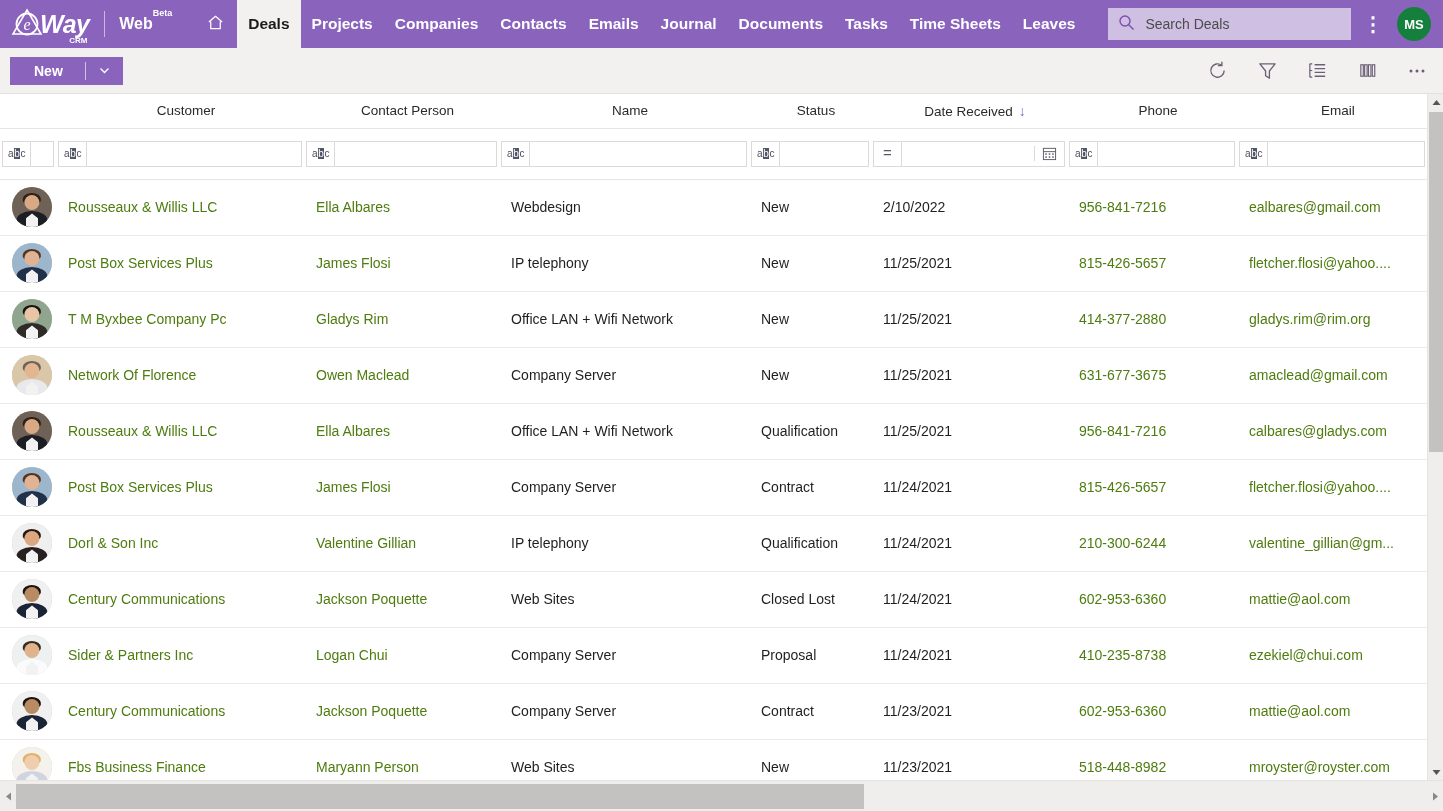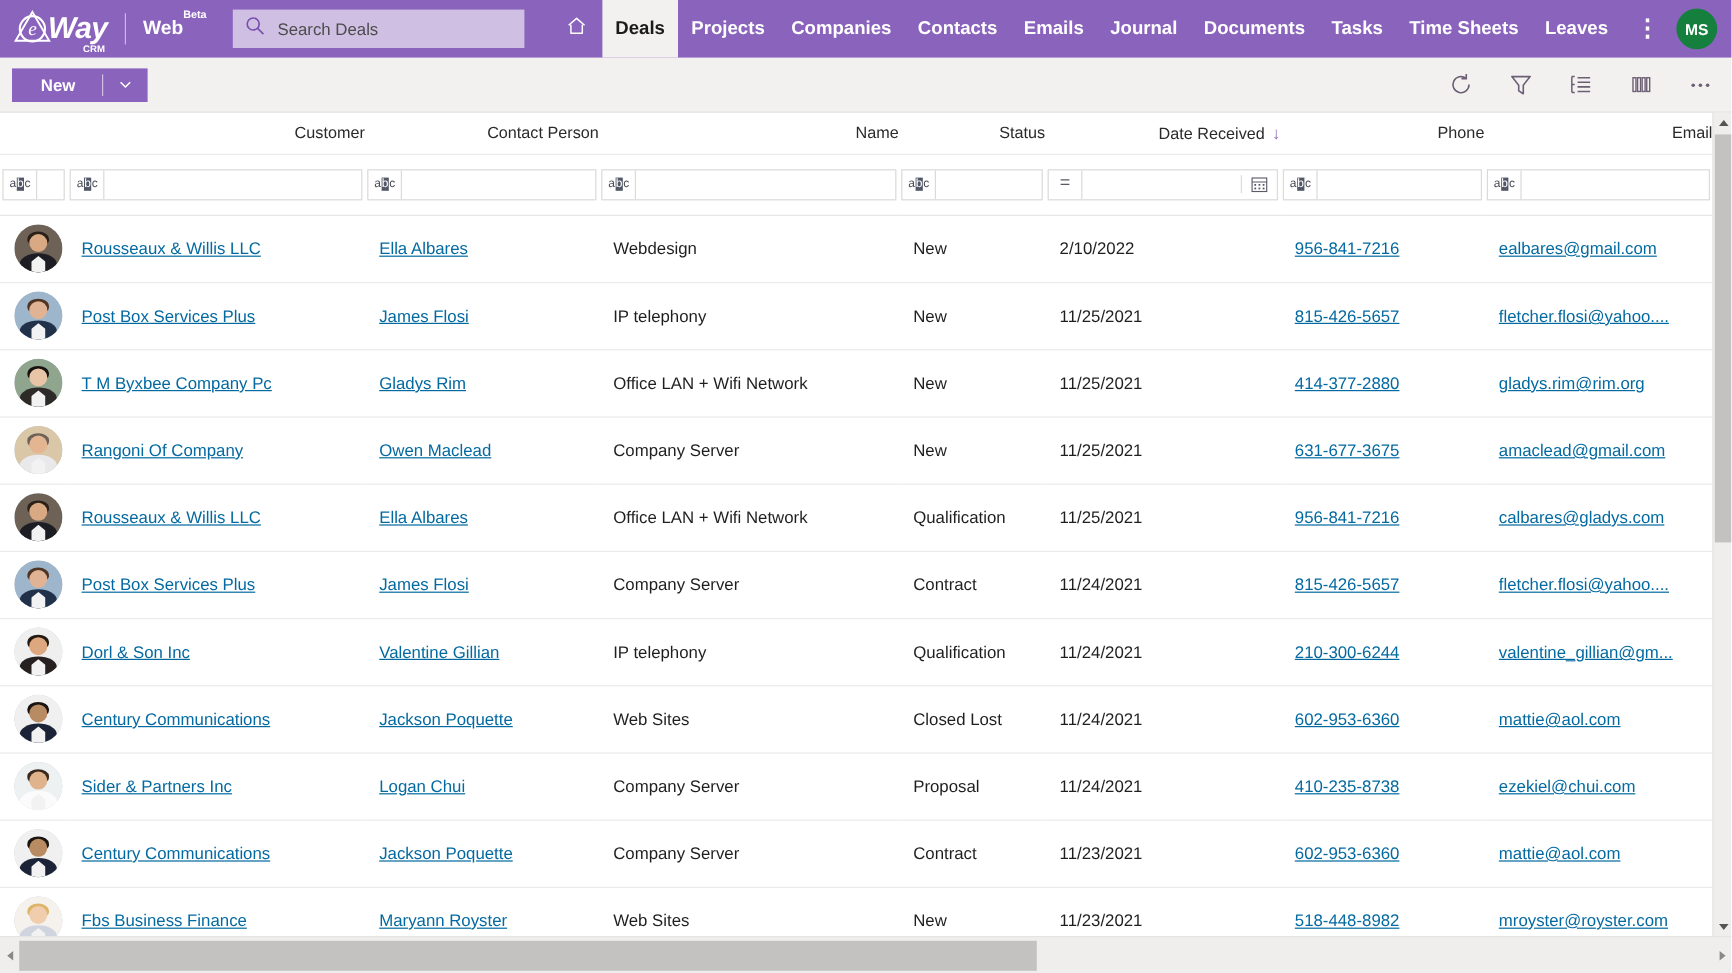--- a/index.html
+++ b/index.html
@@ -166,21 +166,21 @@
   #grid-scroll-region {
     position: absolute;
     left: 0; top: 0; right: 16px; bottom: 31px;
     overflow: hidden;
   }
   table#grid { border-collapse: collapse; width: 1427px; table-layout: fixed; }
   thead th {
     font-weight: normal;
     font-size: 13.5px;
     color: #2a2a2a;
-    text-align: right;
+    text-align: center;
     height: 34px;
     padding: 0 0 0 12px;
     border-bottom: 1px solid #e8e6e4;
     background: #ffffff;
     vertical-align: middle;
     position: relative;
     cursor: pointer;
     white-space: nowrap;
   }
   th .sort-arrow { margin-left: 6px; color: #8a63bd; font-size: 14px; }
@@ -272,22 +272,21 @@
     transform: translateX(-50%);
   }
   .avatar .shirt {
     position: absolute; left: 50%; bottom: -6%;
     width: 30%; height: 40%;
     transform: translateX(-50%);
     background: #f2f2f2;
     clip-path: polygon(50% 0, 100% 30%, 100% 100%, 0 100%, 0 30%);
   }
   a.cell-link {
-    color: #0369a1;
-    text-decoration: underline;
+    color: #4d7c0f;
     cursor: pointer;
   }
 
   
   #vscroll {
     position: absolute;
     top: 0; right: 0; width: 16px; bottom: 31px;
     background: #f0eeec;
     border-left: 1px solid #e6e4e2;
   }
@@ -341,70 +340,70 @@
     <div id="logo-text">
       <span>Way</span>
       <span id="logo-sub">CRM</span>
     </div>
   </div>
 
   <div id="logo-divider"></div>
 
   <div id="web-beta">
     <span>Web</span><sup>Beta</sup>
+  </div>
+
+  <div id="nav">
+    <div class="nav-item home">
+      <span>
+        <svg width="19" height="19" viewBox="0 0 20 20">
+          <path d="M3 9.5 L10 3.5 L17 9.5 M5 9 L5 16.5 L15 16.5 L15 9" fill="none" stroke="#ffffff" stroke-width="1.3" stroke-linejoin="round"></path>
+        </svg>
+      </span>
+    </div>
+    <div class="nav-item active">
+      <span>Deals</span>
+    </div>
+    <div class="nav-item">
+      <span>Projects</span>
+    </div>
+    <div class="nav-item">
+      <span>Companies</span>
+    </div>
+    <div class="nav-item">
+      <span>Contacts</span>
+    </div>
+    <div class="nav-item">
+      <span>Emails</span>
+    </div>
+    <div class="nav-item">
+      <span>Journal</span>
+    </div>
+    <div class="nav-item">
+      <span>Documents</span>
+    </div>
+    <div class="nav-item">
+      <span>Tasks</span>
+    </div>
+    <div class="nav-item">
+      <span>Time Sheets</span>
+    </div>
+    <div class="nav-item">
+      <span>Leaves</span>
+    </div>
   </div>
 
   <div id="search-wrap">
     <span id="search-icon-svg">
       <svg width="17" height="17" viewBox="0 0 17 17">
         <circle cx="7" cy="7" r="5" fill="none" stroke="#7a4fae" stroke-width="1.4"></circle>
         <line x1="10.7" y1="10.7" x2="15.5" y2="15.5" stroke="#7a4fae" stroke-width="1.4"></line>
       </svg>
     </span>
     <input id="search-input" type="text" placeholder="Search Deals" style="">
-  </div>
-
-  <div id="nav">
-    <div class="nav-item home">
-      <span>
-        <svg width="19" height="19" viewBox="0 0 20 20">
-          <path d="M3 9.5 L10 3.5 L17 9.5 M5 9 L5 16.5 L15 16.5 L15 9" fill="none" stroke="#ffffff" stroke-width="1.3" stroke-linejoin="round"></path>
-        </svg>
-      </span>
-    </div>
-    <div class="nav-item active">
-      <span>Deals</span>
-    </div>
-    <div class="nav-item">
-      <span>Projects</span>
-    </div>
-    <div class="nav-item">
-      <span>Companies</span>
-    </div>
-    <div class="nav-item">
-      <span>Contacts</span>
-    </div>
-    <div class="nav-item">
-      <span>Emails</span>
-    </div>
-    <div class="nav-item">
-      <span>Journal</span>
-    </div>
-    <div class="nav-item">
-      <span>Documents</span>
-    </div>
-    <div class="nav-item">
-      <span>Tasks</span>
-    </div>
-    <div class="nav-item">
-      <span>Time Sheets</span>
-    </div>
-    <div class="nav-item">
-      <span>Leaves</span>
-    </div>
   </div>
 
   <div id="nav-right">
     <div id="kebab">⋮</div>
     <div id="avatar-user">
       <span>MS</span>
     </div>
   </div>
 </div>
 
@@ -650,21 +649,21 @@
           <tr>
             <td class="avatar-cell">
               <div class="avatar">
                 <div class="bg" style="background:#d9c7a8"></div>
                 <div class="hair" style="background:#6d6258"></div>
                 <div class="head" style="background:#e3b591"></div>
                 <div class="body" style="background:#e9e9ec"></div>
                 <div class="shirt"></div>
               </div>
             </td>
-            <td><a class="cell-link">Rangoni Of Company</a></td>
+            <td><a class="cell-link">Network Of Florence</a></td>
             <td><a class="cell-link">Owen Maclead</a></td>
             <td>Company Server</td>
             <td>New</td>
             <td>11/25/2021</td>
             <td><a class="cell-link">631-677-3675</a></td>
             <td><a class="cell-link">amaclead@gmail.com</a></td>
           </tr>
           <tr>
             <td class="avatar-cell">
               <div class="avatar">
@@ -777,21 +776,21 @@
             <td class="avatar-cell">
               <div class="avatar">
                 <div class="bg" style="background:#f5f2ee"></div>
                 <div class="hair" style="background:#ddb46a"></div>
                 <div class="head" style="background:#f0cdad"></div>
                 <div class="body" style="background:#cfd4de"></div>
                 <div class="shirt"></div>
               </div>
             </td>
             <td><a class="cell-link">Fbs Business Finance</a></td>
-            <td><a class="cell-link">Maryann Royster</a></td>
+            <td><a class="cell-link">Maryann Person</a></td>
             <td>Web Sites</td>
             <td>New</td>
             <td>11/23/2021</td>
             <td><a class="cell-link">518-448-8982</a></td>
             <td><a class="cell-link">mroyster@royster.com</a></td>
           </tr>
         </tbody>
     </table>
   </div>
 

